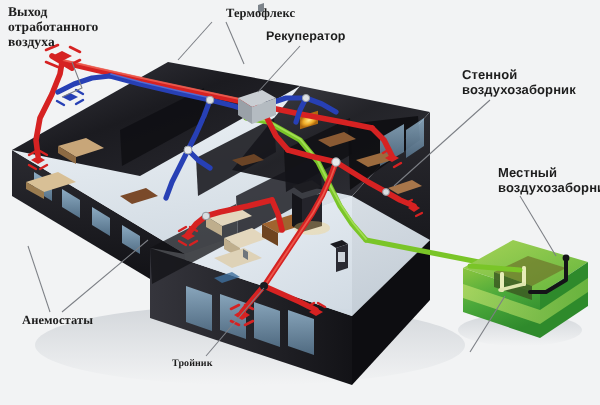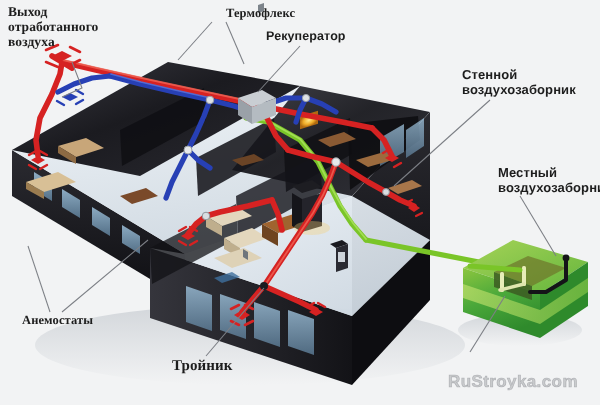--- a/index.html
+++ b/index.html
@@ -24,21 +24,21 @@
   }
   .lbl.serif{font-family:"Liberation Serif", serif;}
   .lbl.sans{font-family:"Liberation Sans", sans-serif;}
 
   #lb-exhaust{left:8px;top:4px;font-size:13.5px;}
   #lb-thermoflex{left:190px;top:6px;font-size:12.5px;margin-left:36px;}
   #lb-recuperator{left:266px;top:29px;font-size:12.5px;font-weight:600;}
   #lb-wall-intake{left:462px;top:68px;font-size:13px;text-align:left;}
   #lb-local-intake{left:498px;top:166px;font-size:13px;text-align:left;}
   #lb-anemostats{left:22px;top:313px;font-size:12.5px;text-align:center;}
-  #lb-tee{left:172px;top:358px;font-size:15px;}
+  #lb-tee{left:172px;top:358px;font-size:10px;}
   #lb-ground-hx{left:428px;top:356px;font-size:13px;}
 
   .watermark{
     position:absolute;left:448px;top:372px;
     font-family:"Liberation Sans", sans-serif;
     font-size:17px;font-weight:bold;
     color:rgba(140,142,148,.40);
     letter-spacing:.4px;
     -webkit-text-stroke:.6px rgba(120,122,128,.45);
   }
@@ -314,15 +314,14 @@
 воздуха</div>
 <div class="lbl serif" id="lb-thermoflex">Термофлекс</div>
 <div class="lbl sans" id="lb-wall-intake">Стенной
 воздухозаборник</div>
 <div class="lbl sans" id="lb-recuperator">Рекуператор</div>
 <div class="lbl sans" id="lb-local-intake">Местный
 воздухозаборник</div>
 <div class="lbl serif" id="lb-anemostats">Анемостаты</div>
 <div class="lbl serif" id="lb-tee">Тройник</div>
 
-<div class="watermark">RuStroyka.com</div>
 
 </div>
 
 </body></html>

